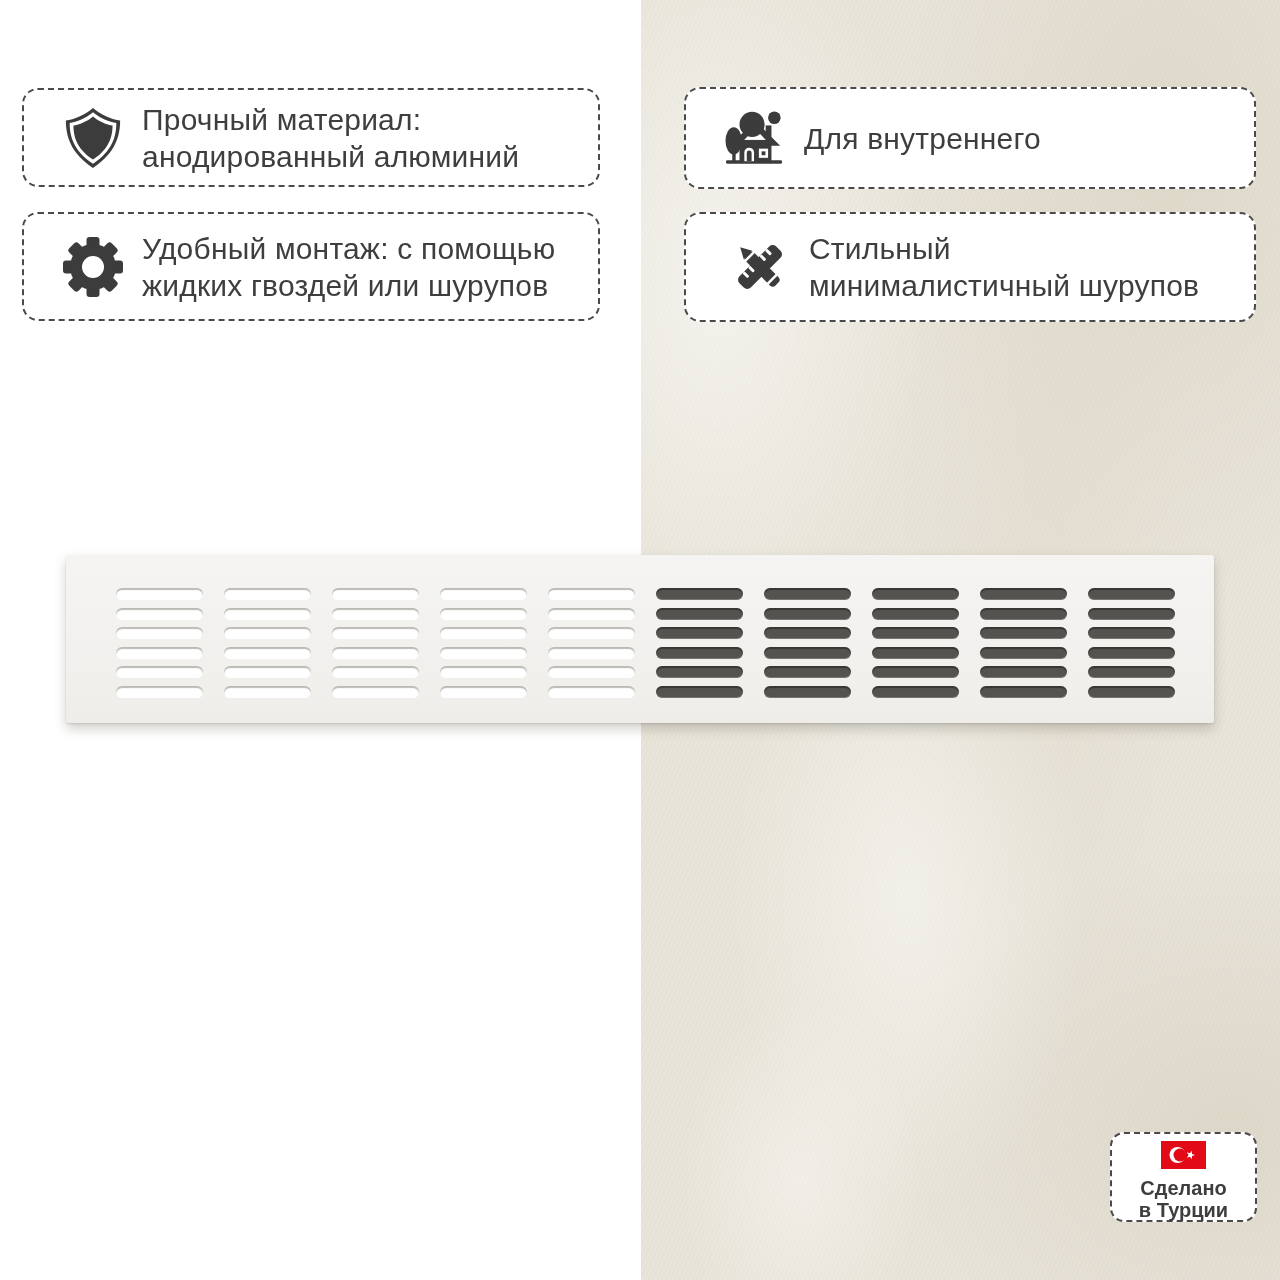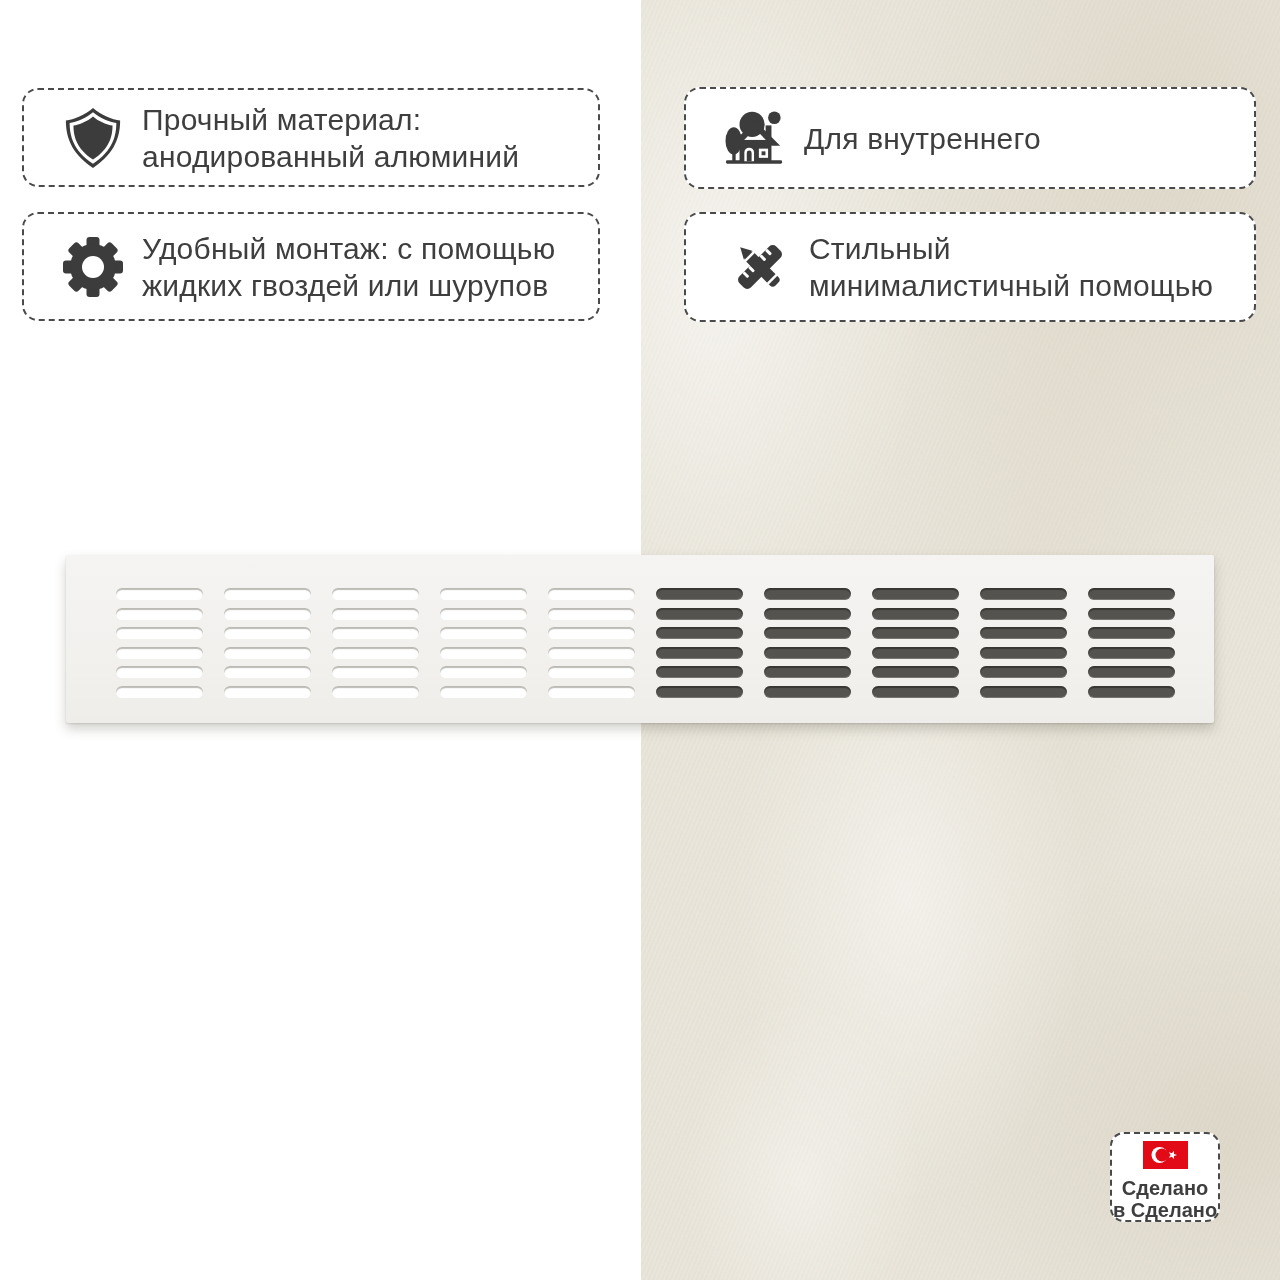--- a/index.html
+++ b/index.html
@@ -42,21 +42,21 @@
   }
   .slots{position:absolute;left:50px;top:33px;display:grid;column-gap:21px;row-gap:7.6px;}
   .slot{width:87px;height:12px;border-radius:6px;}
   .slot.white{background:var(--slot-white,#ffffff);
     box-shadow:inset 0 2px 1px rgba(122,117,106,0.5), inset 0 -1px 0 rgba(255,255,255,0.9);}
   .slot.dark{background:var(--slot-dark,#55534f);
     box-shadow:inset 0 2px 1px rgba(0,0,0,0.35), inset 0 -1px 0 rgba(255,255,255,0.2);}
 
   
   .badge{
-    position:absolute;left:1110px;top:1132px;width:110px;height:90px;background:#ffffff;
+    position:absolute;left:1110px;top:1132px;width:147px;height:90px;background:#ffffff;
     border:2px dashed #4a4a4a;border-radius:14px;box-sizing:border-box;
     display:flex;flex-direction:column;align-items:center;padding-top:7px;
   }
   .badge-text{margin-top:4px;font-size:20px;font-weight:bold;line-height:22px;
     color:#3e3e3e;text-align:center;display:flex;flex-direction:column;}
 </style>
 </head>
 <body>
 
 <div class="canvas">
@@ -139,21 +139,21 @@
         <g transform="rotate(45)">
           <rect x="-18" y="-6" width="42" height="12" rx="4" fill="#3c3c3c"></rect>
           <path d="M-28 0 L-17 -6 L-17 6 Z" fill="#3c3c3c"></path>
           <rect x="-16" y="-6.5" width="2.5" height="13" fill="#ffffff"></rect>
           <rect x="16" y="-6.5" width="2.5" height="13" fill="#ffffff"></rect>
         </g>
       </svg>
     </span>
     <div class="feature-text">
       <span>Стильный</span>
-      <span>минималистичный помощью</span>
+      <span>минималистичный шурупов</span>
     </div>
   </div>
 
   <div class="grille">
     <div class="slots" id="slots" style="grid-template-columns: repeat(10, 87px);">
         <div class="slot white"></div>
         <div class="slot white"></div>
         <div class="slot white"></div>
         <div class="slot white"></div>
         <div class="slot white"></div>
@@ -219,17 +219,17 @@
     <span>
       <svg width="45" height="28" viewBox="0 0 45 28" aria-hidden="true">
         <rect width="45" height="28" fill="#e30a17"></rect>
         <circle cx="16.5" cy="14" r="8" fill="#ffffff"></circle>
         <circle cx="18.9" cy="14" r="6.4" fill="#e30a17"></circle>
         <polygon transform="translate(29.5,14)" fill="#ffffff" points="4.6,0 1.5,1.09 1.42,4.37 -0.57,1.76 -3.72,2.7 -1.85,0 -3.72,-2.7 -0.57,-1.76 1.42,-4.37 1.5,-1.09"></polygon>
       </svg>
     </span>
     <div class="badge-text">
       <span>Сделано</span>
-      <span>в Сделано</span>
+      <span>в Турции</span>
     </div>
   </div>
 
 </div>
 
 </body></html>

